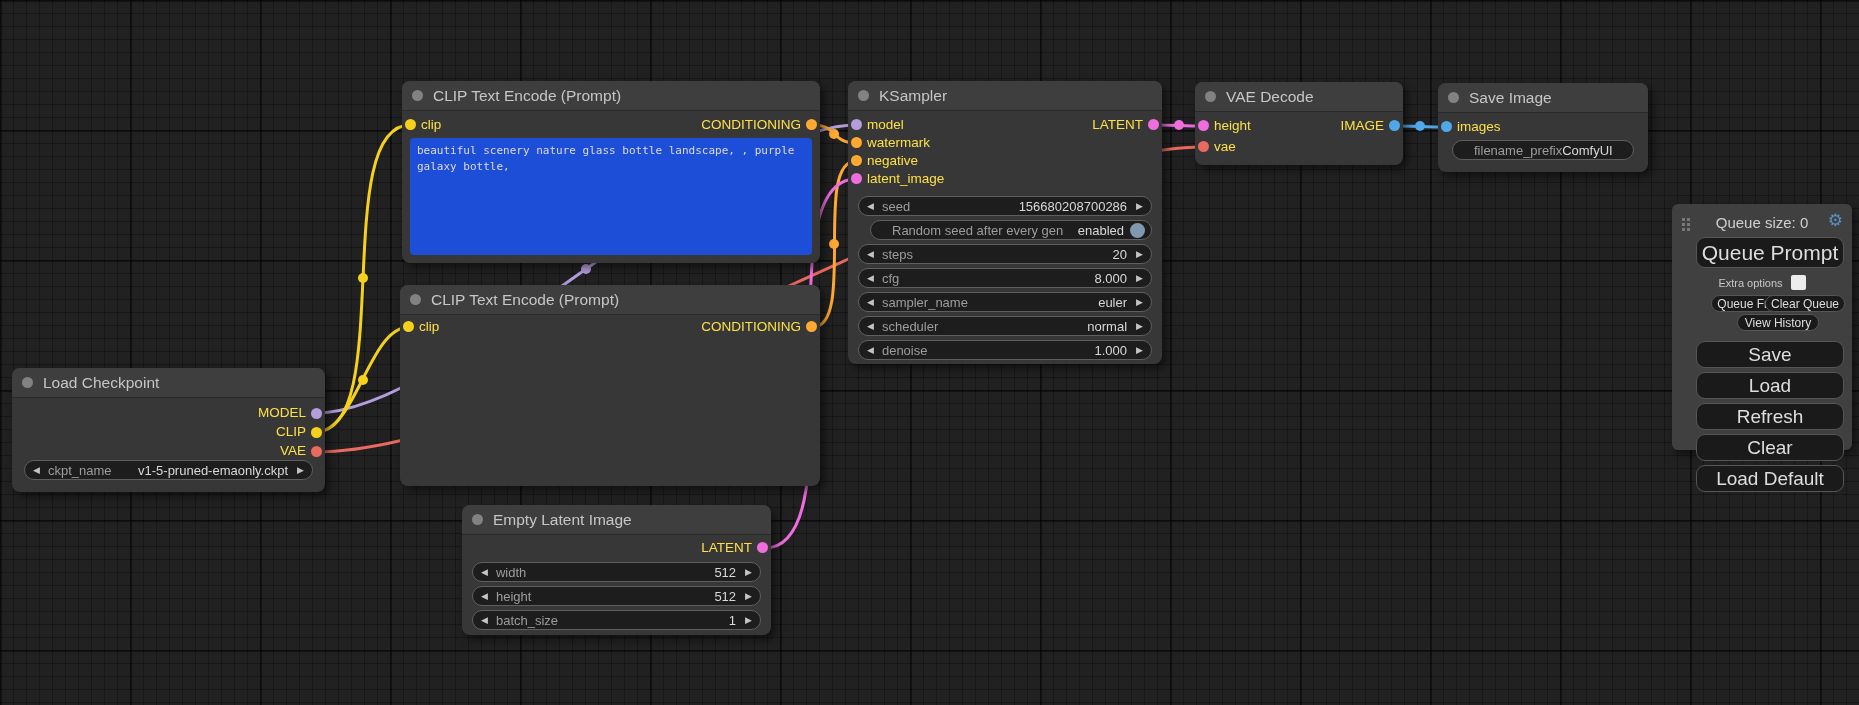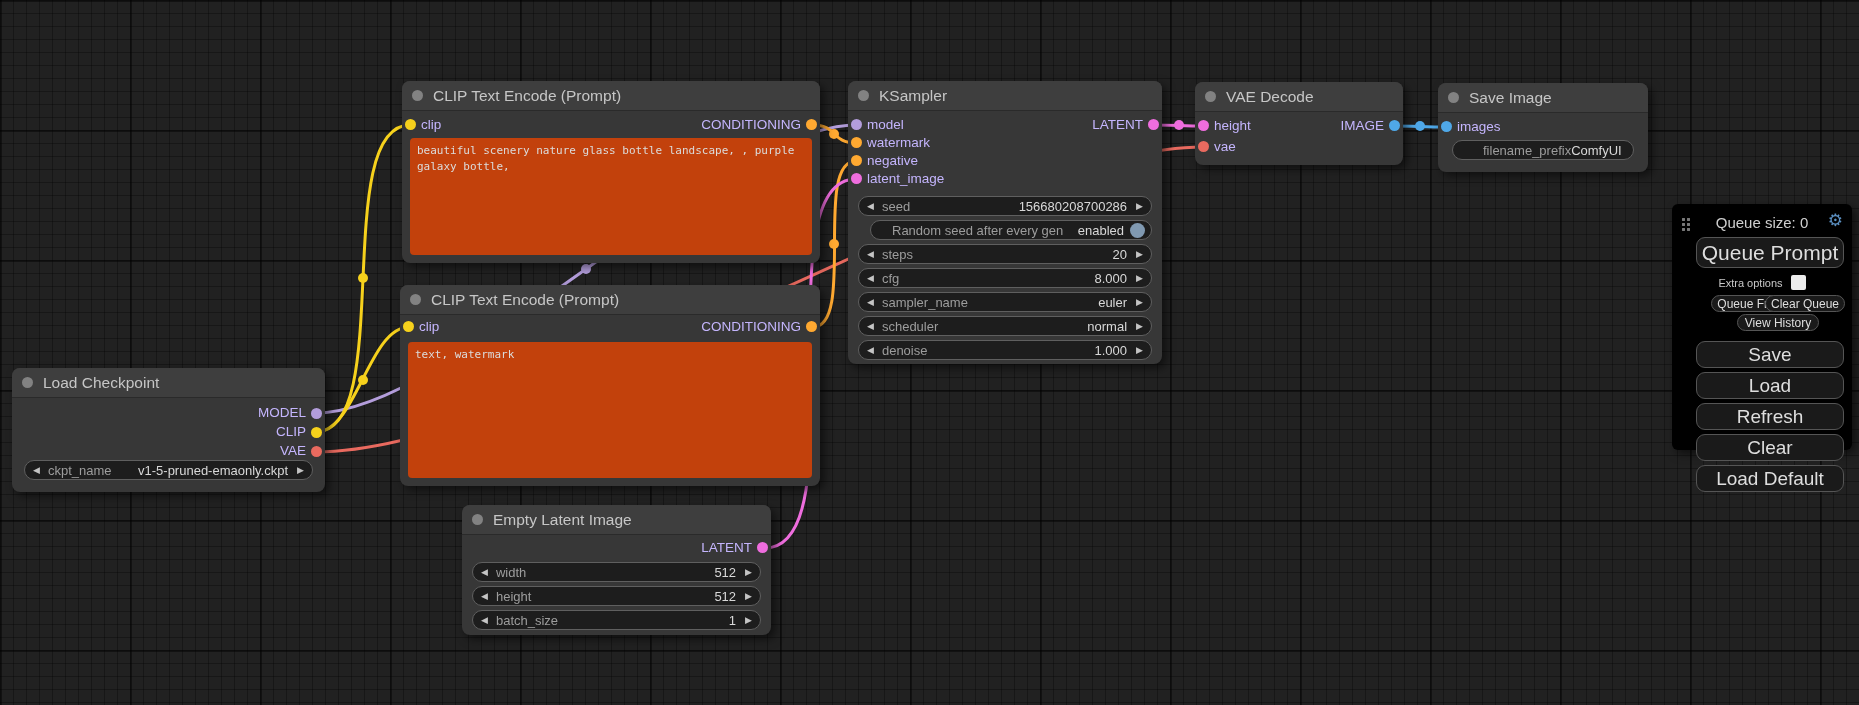--- a/index.html
+++ b/index.html
@@ -22,42 +22,42 @@
   .ntitle{
     position:absolute;left:0;top:0;right:0;height:30px;background:#3e3e3e;
     border-radius:8px 8px 0 0;border-bottom:1px solid #2a2a2a;
     display:flex;align-items:center;padding-left:10px;box-sizing:border-box;
   }
   .tdot{width:11px;height:11px;border-radius:50%;background:#828282;margin-right:10px;flex:none;}
   .ttext{font-size:15.5px;color:#c6c6c6;white-space:nowrap;}
   .dot{position:absolute;width:11px;height:11px;border-radius:50%;z-index:3;}
   .dot.in{left:3px;}
   .dot.out{right:3px;}
-  .slot{position:absolute;font-size:13.5px;line-height:16px;color:#c4b5fd;white-space:nowrap;}
+  .slot{position:absolute;font-size:13.5px;line-height:16px;color:#fde047;white-space:nowrap;}
   .slot.l{left:19px;}
   .slot.r{right:19px;}
   .prompt{
-    position:absolute;background:#c2410c;border-radius:4px;
+    position:absolute;background:#1d4ed8;border-radius:4px;
     font-family:"DejaVu Sans Mono","Liberation Mono",monospace;
     font-size:11px;line-height:1.45;color:#dcdcdc;
     padding:5px 7px;box-sizing:border-box;overflow:hidden;white-space:pre-wrap;
   }
   .widget{
     position:absolute;height:20px;background:#1d1d1d;border:1px solid #5f5f5f;
     border-radius:11px;display:flex;align-items:center;box-sizing:border-box;
     font-size:13px;padding:0 8px;
   }
   .w-arrow{font-size:9px;color:#c4c4c4;flex:none;line-height:1;}
   .w-label{color:#9d9d9d;margin-left:8px;white-space:nowrap;}
   .w-value{color:#d8d8d8;margin-left:auto;margin-right:9px;white-space:nowrap;}
   .w-value.noarrow{margin-right:25px;}
   .toggle-dot{width:15px;height:15px;border-radius:50%;flex:none;margin-right:-2px;}
   .panel{
     position:absolute;z-index:2;left:1672px;top:204px;width:180px;height:246px;
-    background:#000000;border-radius:6px;box-shadow:4px 4px 10px rgba(0,0,0,.55);
+    background:#404040;border-radius:6px;box-shadow:4px 4px 10px rgba(0,0,0,.55);
   }
   .panel-header{position:absolute;left:0;top:10px;width:100%;text-align:center;
     font-size:15px;color:#cfcfcf;}
   .drag-handle{position:absolute;left:9px;top:13px;width:9px;height:15px;
     background-image:radial-gradient(#787878 1.4px, transparent 1.6px);
     background-size:5px 5px;}
   .gear{position:absolute;right:9px;top:8px;font-size:17px;line-height:1;cursor:pointer;}
   .btn{
     position:absolute;background:#1a1a1a;border:1.5px solid #555;border-radius:9px;
     color:#dedede;display:flex;align-items:center;justify-content:center;
@@ -130,21 +130,20 @@
 
 <div class="node" style="left:400px;top:285px;width:420px;height:201px">
   <div class="ntitle">
     <span class="tdot" style="background-color: rgb(130, 130, 130);"></span>
     <span class="ttext">CLIP Text Encode (Prompt)</span>
   </div>
   <span class="dot in" style="top: 36px; background-color: rgb(246, 209, 28);"></span>
   <span class="slot l" style="top:34px">clip</span>
   <span class="dot out" style="top: 36px; background-color: rgb(255, 169, 49);"></span>
   <span class="slot r" style="top:34px">CONDITIONING</span>
-  <div class="prompt" style="left:8px;right:8px;top:57px;height:136px">text, watermark</div>
 </div>
 
 <div class="node" style="left:462px;top:505px;width:309px;height:130px">
   <div class="ntitle">
     <span class="tdot" style="background-color: rgb(130, 130, 130);"></span>
     <span class="ttext">Empty Latent Image</span>
   </div>
   <span class="dot out" style="top: 37px; background-color: rgb(239, 109, 222);"></span>
   <span class="slot r" style="top:35px">LATENT</span>
   <div class="widget" style="left:10px;right:10px;top:57px">
@@ -240,21 +239,21 @@
 </div>
 
 <div class="node" style="left:1438px;top:83px;width:210px;height:89px">
   <div class="ntitle">
     <span class="tdot" style="background-color: rgb(130, 130, 130);"></span>
     <span class="ttext">Save Image</span>
   </div>
   <span class="dot in" style="top: 38px; background-color: rgb(79, 168, 232);"></span>
   <span class="slot l" style="top:36px">images</span>
   <div class="widget" style="left:14px;right:14px;top:57px">
-    <span class="w-label" style="margin-left:22px">filename_prefix</span>
+    <span class="w-label" style="margin-left:13px">filename_prefix</span>
     <span class="w-value noarrow">ComfyUI</span>
   </div>
 </div>
 
 <div class="panel">
   <div class="drag-handle"></div>
   <div class="panel-header">Queue size: 0</div>
   <div class="gear" style="color: rgb(91, 143, 192);">⚙</div>
 
   <div class="btn big" style="top:33px;height:31px;font-size:21px">Queue Prompt</div>

